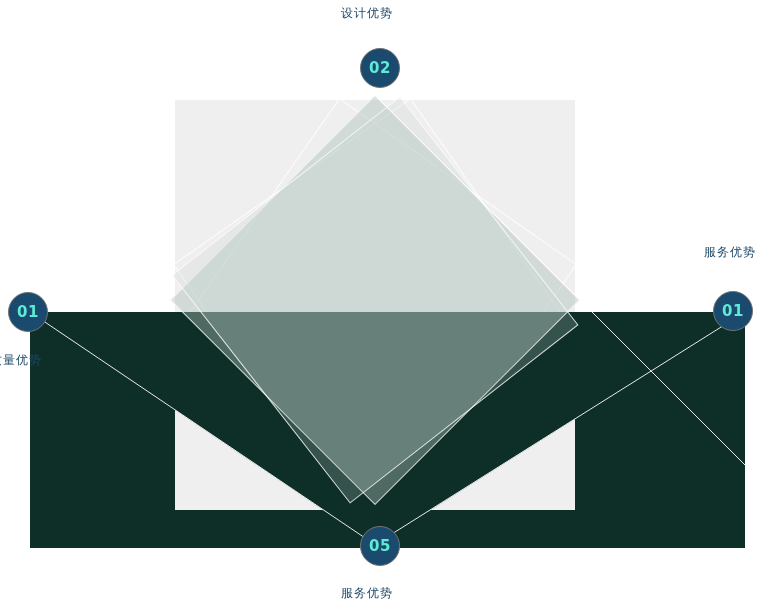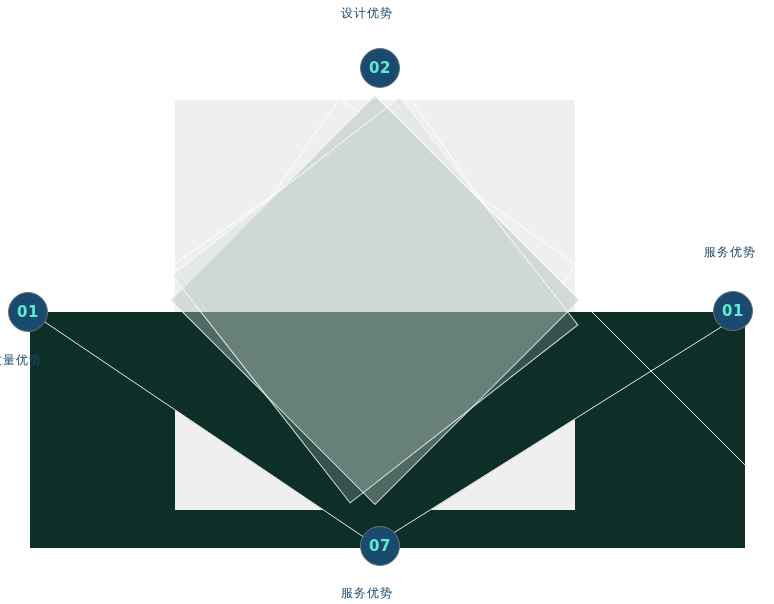--- a/index.html
+++ b/index.html
@@ -128,20 +128,20 @@
 
   <svg class="lines-svg" viewBox="0 0 774 604" aria-hidden="true">
     <line x1="30" y1="312" x2="460" y2="602"></line>
     <line x1="745" y1="312" x2="290" y2="598"></line>
     <line x1="375" y1="95" x2="750" y2="470"></line>
   </svg>
 
   <div class="badge b01">01</div>
   <div class="badge b02">02</div>
   <div class="badge b03">01</div>
-  <div class="badge b04">07</div>
+  <div class="badge b04">05</div>
 
   <div class="label label-top">设计优势</div>
   <div class="label label-right">服务优势</div>
   <div class="label label-left">质量优势</div>
   <div class="label label-bottom">服务优势</div>
 
 </div>
 
 </body></html>

